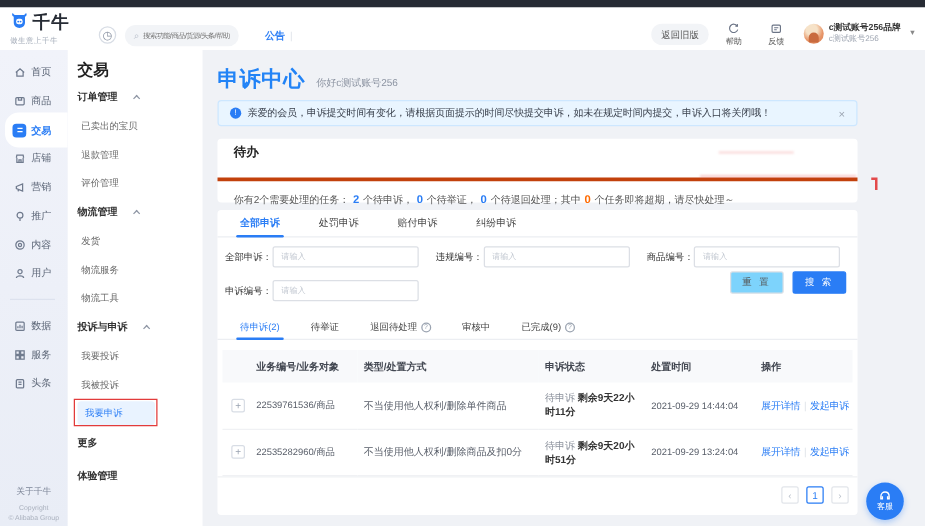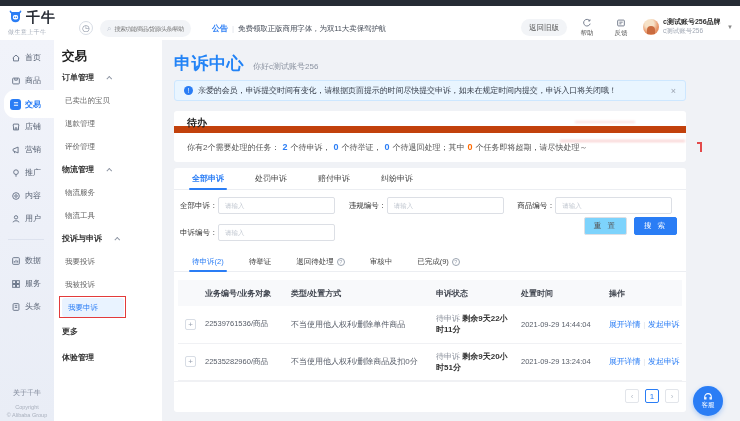--- a/index.html
+++ b/index.html
@@ -57,21 +57,21 @@
 
   .content { position:absolute; left:162px; top:40px; width:578px; height:381px; background:#f0f2f6; overflow:hidden; }
   .page-head { margin:12px 0 0 12px; display:flex; align-items:baseline; gap:9px; }
   .page-title { color:#2283f6; font-size:17px; font-weight:bold; letter-spacing:0.5px; }
   .greeting { color:#8b93a1; font-size:8px; }
   .banner { position:absolute; left:12px; top:40px; width:512px; height:21px; background:#e9f5ff; border:1px solid #cde7ff; border-radius:3px; display:flex; align-items:center; padding:0 9px; gap:5px; }
   .info-ic { width:9px; height:9px; border-radius:50%; background:#2a7df5; color:#fff; font-size:6.5px; line-height:9px; text-align:center; flex:none; font-style:normal; }
   .banner-text { font-size:8px; color:#3a414d; flex:1; white-space:nowrap; overflow:hidden; letter-spacing:-0.1px; }
   .banner-x { color:#9aa3b0; font-size:9px; }
   .todo-card { position:absolute; left:12px; top:71px; width:512px; height:51px; background:#fff; border-radius:3px; }
-  .todo-title { font-size:10px; font-weight:bold; color:#222; height:22px; line-height:24px; padding:0 13px; border-bottom:7px solid #c2410c; }
+  .todo-title { font-size:10px; font-weight:bold; color:#222; height:34px; line-height:24px; padding:0 13px; border-bottom:3px solid #c2410c; }
   .todo-body { padding:0 13px; height:28px; display:flex; align-items:center; font-size:8px; color:#555; }
   .todo-body .nb { color:#2a7df5; font-weight:bold; font-size:9px; margin:0 3px; }
   .todo-body .no { color:#ff6a00; font-weight:bold; font-size:9px; margin:0 3px; }
 
   .main-card { position:absolute; left:12px; top:128px; width:512px; height:244px; background:#fff; border-radius:3px; }
   .tabs { display:flex; border-bottom:1px solid #eceef2; padding:0 18px; height:22px; }
   .tab { font-size:8px; color:#444; margin-right:31px; display:flex; align-items:center; position:relative; }
   .tab.active { color:#2a7df5; font-weight:bold; }
   .tab.active:after { content:""; position:absolute; left:-3px; right:-3px; bottom:-1px; height:2px; background:#2a7df5; border-radius:1px; }
   .form { position:relative; height:62px; padding:7px 0 0 6px; }
@@ -132,21 +132,20 @@
     <div class="logo-tag">做生意上千牛</div>
   </div>
   <div class="clock-btn">◷</div>
   <div class="search">
     <span class="mag">⌕</span>
     <input placeholder="搜索功能/商品/货源/头条/帮助" style="">
   </div>
   <div class="announce">
     <b>公告</b>
       <i>|</i>
-    <span>免费领取正版商用字体，为双11大卖保驾护航</span>
   </div>
   <div class="back-old">返回旧版</div>
   <div class="hd-ic help-ic">
     <svg viewBox="0 0 12 12">
         <path d="M9.8 6.8 A4 4 0 1 1 9.3 3.4"></path>
         <path d="M9.6 1.6 L9.4 3.6 L7.4 3.4"></path>
       </svg>
     <div>帮助</div>
   </div>
   <div class="hd-ic fb-ic">
@@ -177,20 +176,23 @@
     </div>
   <div class="sm-item">
       <span class="lab">退款管理</span>
     </div>
   <div class="sm-item">
       <span class="lab">评价管理</span>
     </div>
   <div class="sm-group">
       <span>物流管理</span>
       <span class="car"></span>
+    </div>
+  <div class="sm-item">
+      <span class="lab">发货</span>
     </div>
   <div class="sm-item">
       <span class="lab">物流服务</span>
     </div>
   <div class="sm-item">
       <span class="lab">物流工具</span>
     </div>
   <div class="sm-group">
       <span>投诉与申诉</span>
       <span class="car"></span>

